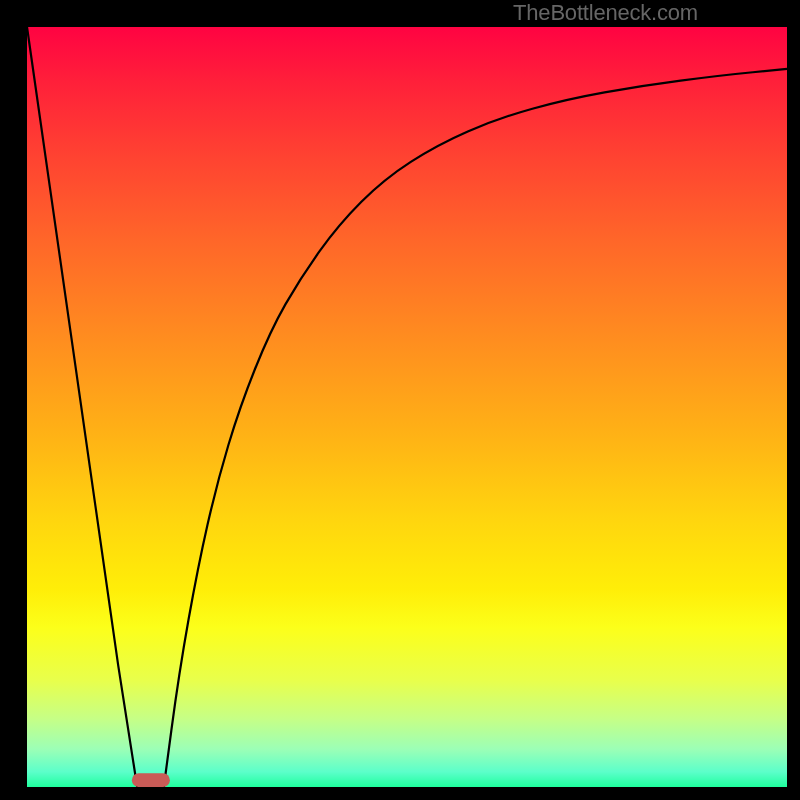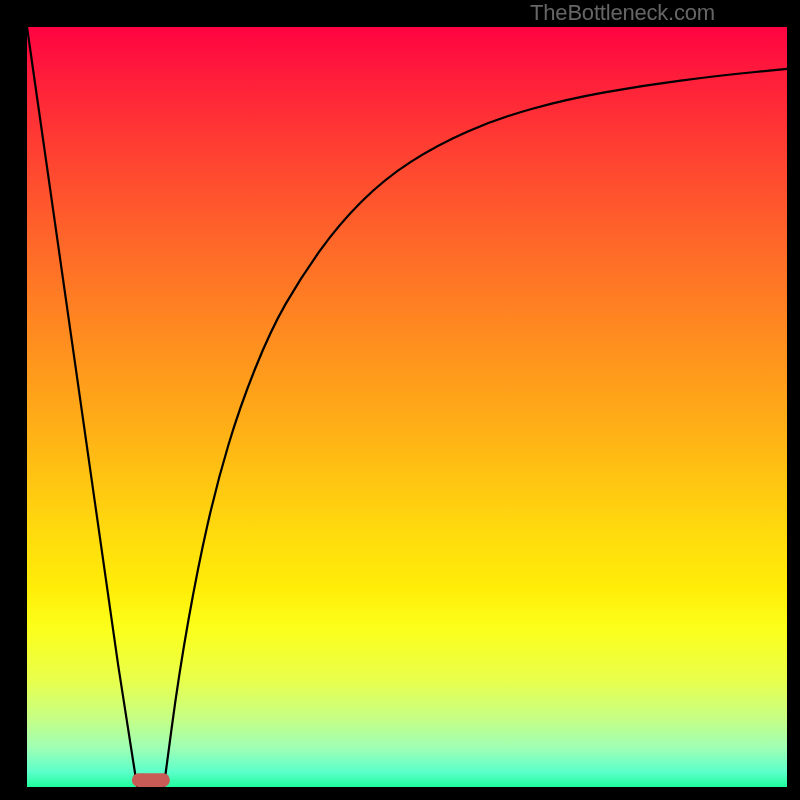--- a/index.html
+++ b/index.html
@@ -9,21 +9,20 @@
     height: 800px;
     background: #000;
     overflow: hidden;
     font-family: Arial, Helvetica, sans-serif;
   }
   .frame {
     position: relative;
     width: 712px;
     height: 800px;
     background: #000;
-    padding-left: 17px;
   }
   .attribution {
     position: absolute;
     top: 0;
     right: 14px;
     color: #666;
     font-size: 22px;
     font-weight: 500;
     letter-spacing: -0.2px;
     user-select: none;

